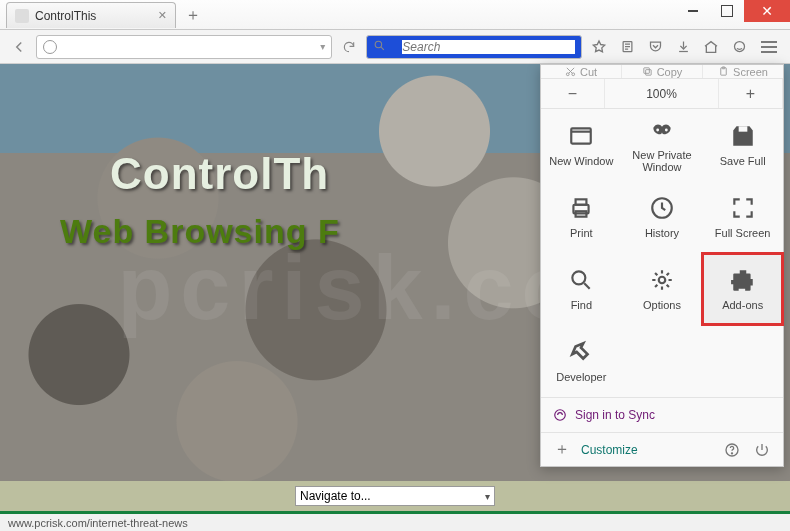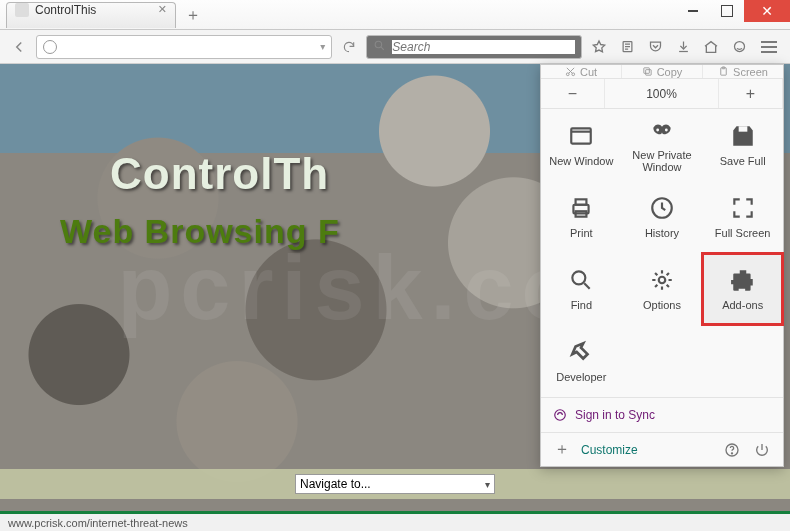--- a/index.html
+++ b/index.html
@@ -1,38 +1,38 @@
 <!DOCTYPE html>
 <html><head>
 <meta charset="utf-8">
 <style>
 * { margin: 0; padding: 0; box-sizing: border-box; font-family: "Segoe UI", Arial, sans-serif; }
 body { width: 790px; height: 531px; background: #fff; overflow: hidden; position: relative; }
 
 
 .titlebar { height: 30px; background: linear-gradient(#fdfdfd, #f5f5f5); border-bottom: 1px solid #c8c8c8; display: flex; align-items: flex-start; position: relative; }
 .tab-strip { display: flex; align-items: center; padding: 2px 0 0 6px; }
-.tab { height: 26px; min-width: 170px; background: linear-gradient(#f9f9f9,#eaeaea); border: 1px solid #b8b8b8; border-bottom: none; border-radius: 4px 4px 0 0; display: flex; padding: 0 8px; font-size: 12px; color: #333; gap: 6px; }
+.tab { height: 26px; min-width: 170px; background: linear-gradient(#f9f9f9,#eaeaea); border: 1px solid #b8b8b8; border-bottom: none; border-radius: 4px 4px 0 0; display: flex; align-items: center; padding: 0 8px; font-size: 12px; color: #333; gap: 6px; }
 .tab .favicon { width: 14px; height: 14px; background: #ddd; border-radius: 2px; }
 .tab .close { margin-left: auto; font-size: 11px; color: #888; cursor: pointer; }
 .new-tab { width: 26px; height: 22px; margin-left: 4px; display:flex; align-items:center; justify-content:center; color:#777; border:1px solid transparent; border-radius:3px; }
 .window-controls { position: absolute; right: 0; top: 0; display: flex; }
 .winbtn { width: 34px; height: 22px; display:flex; align-items:center; justify-content:center; font-size:12px; color:#444; }
 .winbtn.min::before { content:""; width:10px; height:2px; background:#444; }
 .winbtn.max::before { content:""; width:10px; height:10px; border:1px solid #444; }
 .winbtn.cls { background:#e04a3f; color:#fff; width:46px; font-size:14px; }
 
 
 .navbar { height: 34px; background: #f4f4f4; border-bottom: 1px solid #cfcfcf; display:flex; align-items:center; padding: 0 6px; gap:4px; }
 .navbtn { width:26px; height:26px; display:flex; align-items:center; justify-content:center; color:#888; border-radius:3px; }
 .urlbox { flex: 1.4; height:24px; border:1px solid #bdbdbd; border-radius:3px; background:#fff; display:flex; align-items:center; padding:0 6px; gap:6px; }
 .urlbox .globe { width:14px; height:14px; border:1px solid #999; border-radius:50%; }
 .urlbox .dd { margin-left:auto; color:#999; font-size:10px; }
 .reload { color:#888; }
-.searchbox { flex: 1; height:24px; border:1px solid #bdbdbd; border-radius:3px; background:#737373; display:flex; align-items:center; padding:0 6px; gap:6px; }
+.searchbox { flex: 1; height:24px; border:1px solid #bdbdbd; border-radius:3px; background:#1d4ed8; display:flex; align-items:center; padding:0 6px; gap:16px; }
 .searchbox input { border:none; outline:none; width:100%; font-size:12px; color:#333; font-style:italic; }
 .searchbox .mag { color:#888; }
 .toolbar-icons { display:flex; align-items:center; gap:2px; }
 .toolbar-icons .ti { width:26px; height:26px; display:flex; align-items:center; justify-content:center; color:#7a7a7a; }
 .hamburger { width:30px; height:26px; display:flex; flex-direction:column; justify-content:center; gap:3px; align-items:center; }
 .hamburger span { width:16px; height:2px; background:#7a7a7a; }
 
 
 .content { height: calc(531px - 30px - 34px - 20px); position:relative; overflow:hidden; }
 .bgimg { position:absolute; inset:0; background:
@@ -42,21 +42,21 @@
   radial-gradient(circle at 80% 70%, #7a766e 0 55px, transparent 56px),
   radial-gradient(circle at 30% 80%, #938d84 0 60px, transparent 61px),
   radial-gradient(circle at 10% 65%, #5f5b55 0 50px, transparent 51px),
   radial-gradient(circle at 55% 15%, #b3afa7 0 55px, transparent 56px),
   radial-gradient(circle at 90% 25%, #86817a 0 50px, transparent 51px),
   linear-gradient(#6e8fa0 0 20%, transparent 20%),
   #8b8780; }
 .hero-title { position:absolute; top:85px; left:110px; font-size:44px; font-weight:bold; color:#e6efe0; text-shadow:2px 2px 3px rgba(0,0,0,.5); letter-spacing:1px; }
 .hero-sub  { position:absolute; top:148px; left:60px; font-size:34px; font-weight:bold; color:#4d7c0f; text-shadow:2px 2px 3px rgba(0,0,0,.5); letter-spacing:1px; }
 .watermark { position:absolute; top:50%; left:50%; transform:translate(-50%,-50%); font-size:90px; color:rgba(255,255,255,.08); font-weight:bold; letter-spacing:8px; pointer-events:none; }
-.navstrip { position:absolute; left:0; right:0; bottom:12px; height:30px; background:rgba(196,201,164,.85); display:flex; align-items:center; justify-content:center; }
+.navstrip { position:absolute; left:0; right:0; bottom:0; height:30px; background:rgba(196,201,164,.85); display:flex; align-items:center; justify-content:center; }
 .navselect { height:20px; width:200px; border:1px solid #999; background:#fff; font-size:12px; padding:0 4px; display:flex; align-items:center; justify-content:space-between; }
 .navselect .dd { font-size:10px; color:#555; }
 
 
 .statusbar { height:20px; background:#f1f1f1; border-top:3px solid #15803d; font-size:11px; color:#555; display:flex; align-items:center; padding:0 8px; }
 
 
 .menu-panel { position:absolute; right:6px; top:64px; width:244px; background:#f9f9f9; border:1px solid #c8c8c8; box-shadow:0 3px 12px rgba(0,0,0,.25); z-index:10; }
 .menu-top { display:flex; height:14px; border-bottom:1px solid #e3e3e3; }
 .mt-item { flex:1; display:flex; align-items:center; justify-content:center; gap:4px; font-size:11px; color:#9a9a9a; border-right:1px solid #e9e9e9; }

